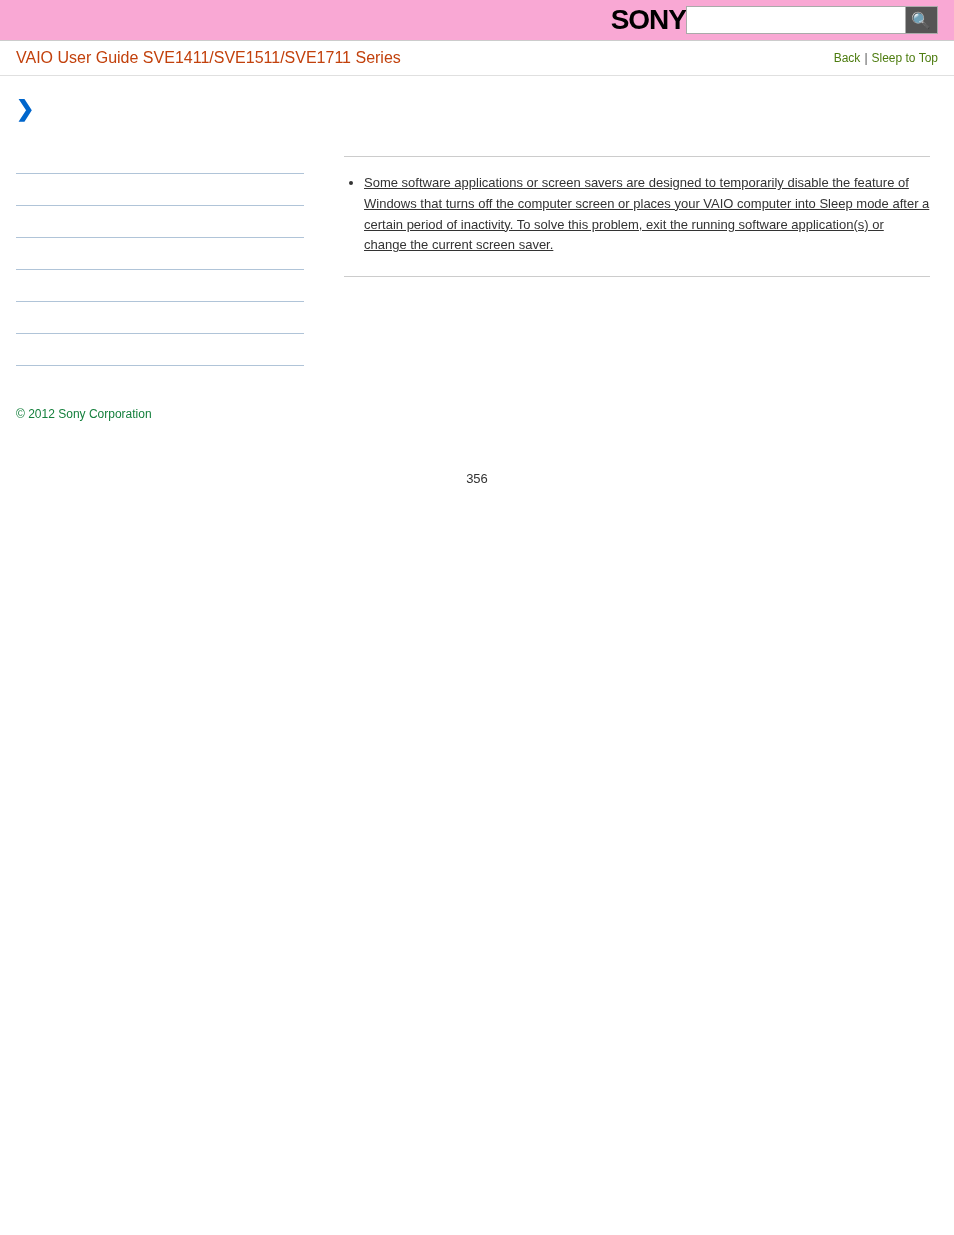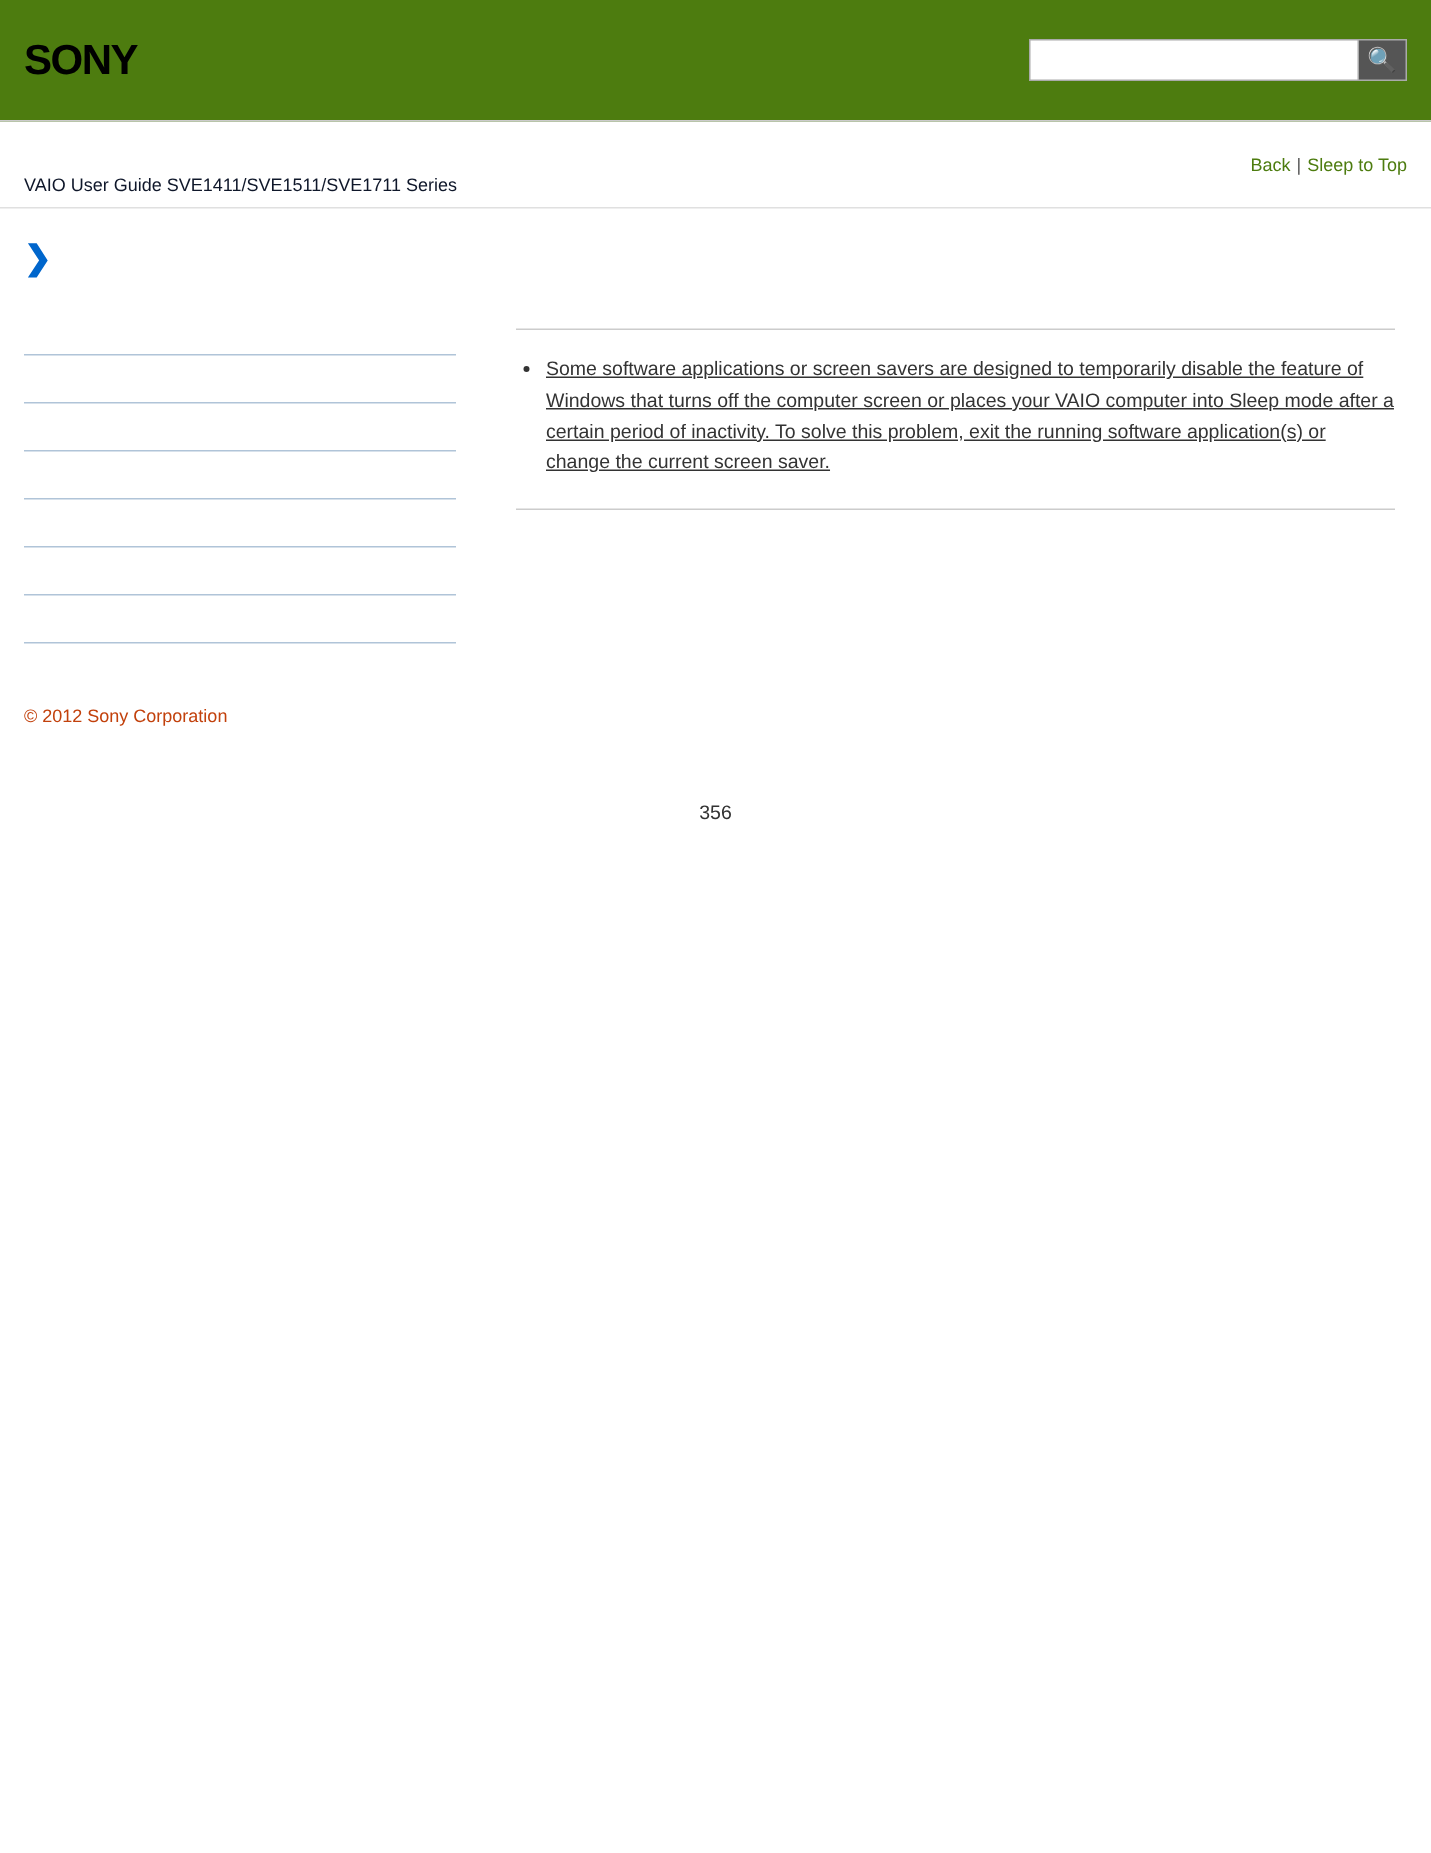--- a/index.html
+++ b/index.html
@@ -12,25 +12,25 @@
       width: 954px;
       min-height: 1235px;
       font-family: Arial, sans-serif;
       font-size: 13px;
       color: #333;
       background: #fff;
     }
 
     
     #header {
-      background: #4d7c0f;
-      padding: 24px 16px;
-      display: flex;
-      align-items: center;
-      justify-content: space-between;
+      background: #f9a8d4;
+      padding: 4px 16px;
+      display: flex;
+      align-items: center;
+      justify-content: flex-end;
       border-bottom: 1px solid #ccc;
     }
 
     #logo-text {
       font-size: 28px;
       font-weight: 900;
       color: #000;
       letter-spacing: -1px;
       font-family: Arial Black, Arial, sans-serif;
     }
@@ -66,23 +66,22 @@
     
     #nav-bar {
       padding: 8px 16px;
       display: flex;
       justify-content: space-between;
       align-items: center;
       border-bottom: 1px solid #e0e0e0;
     }
 
     #breadcrumb-text {
-      font-size: 12px;
-      color: #0f172a;
-      margin-top: 27px;
+      font-size: 16px;
+      color: #c2410c;
     }
 
     #nav-links {
       display: flex;
       gap: 4px;
       font-size: 12px;
     }
 
     #nav-links a, .nav-link {
       color: #4d7c0f;
@@ -171,21 +170,21 @@
       margin-top: 20px;
     }
 
     
     #footer {
       padding: 20px 16px;
     }
 
     #copyright {
       font-size: 12px;
-      color: #c2410c;
+      color: #15803d;
     }
 
     #page-number {
       text-align: center;
       font-size: 13px;
       color: #333;
       padding: 30px 0 20px 0;
     }
   </style>
 </head>

